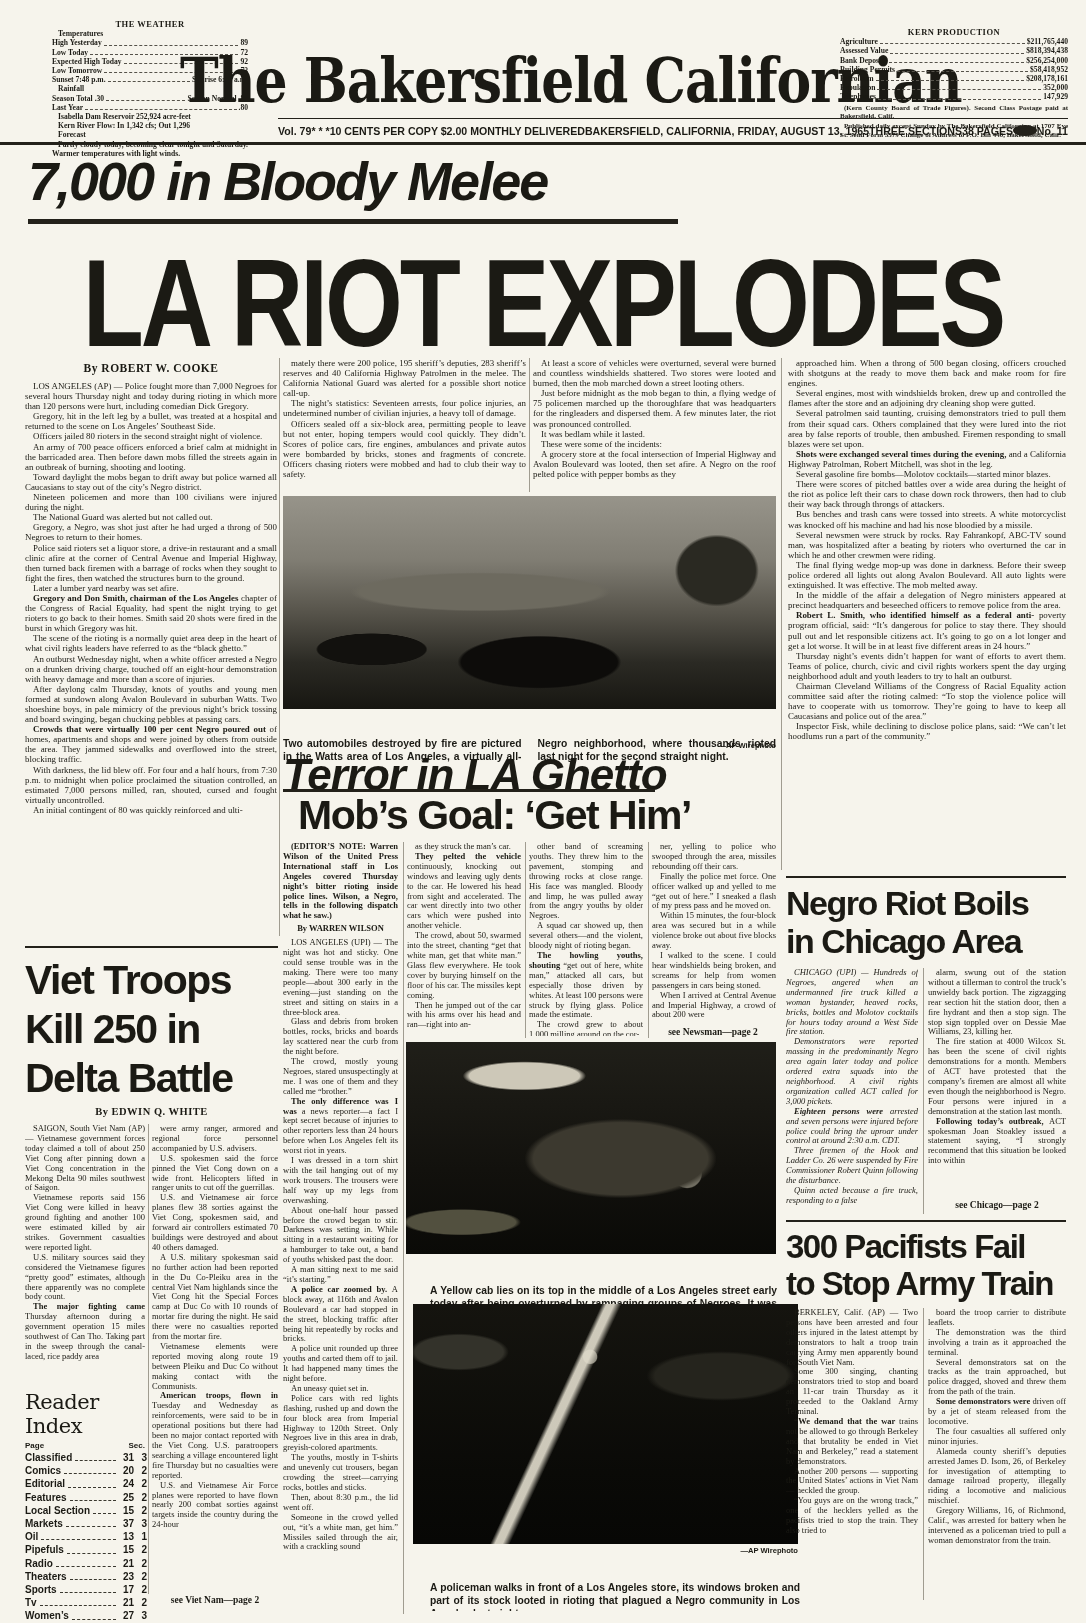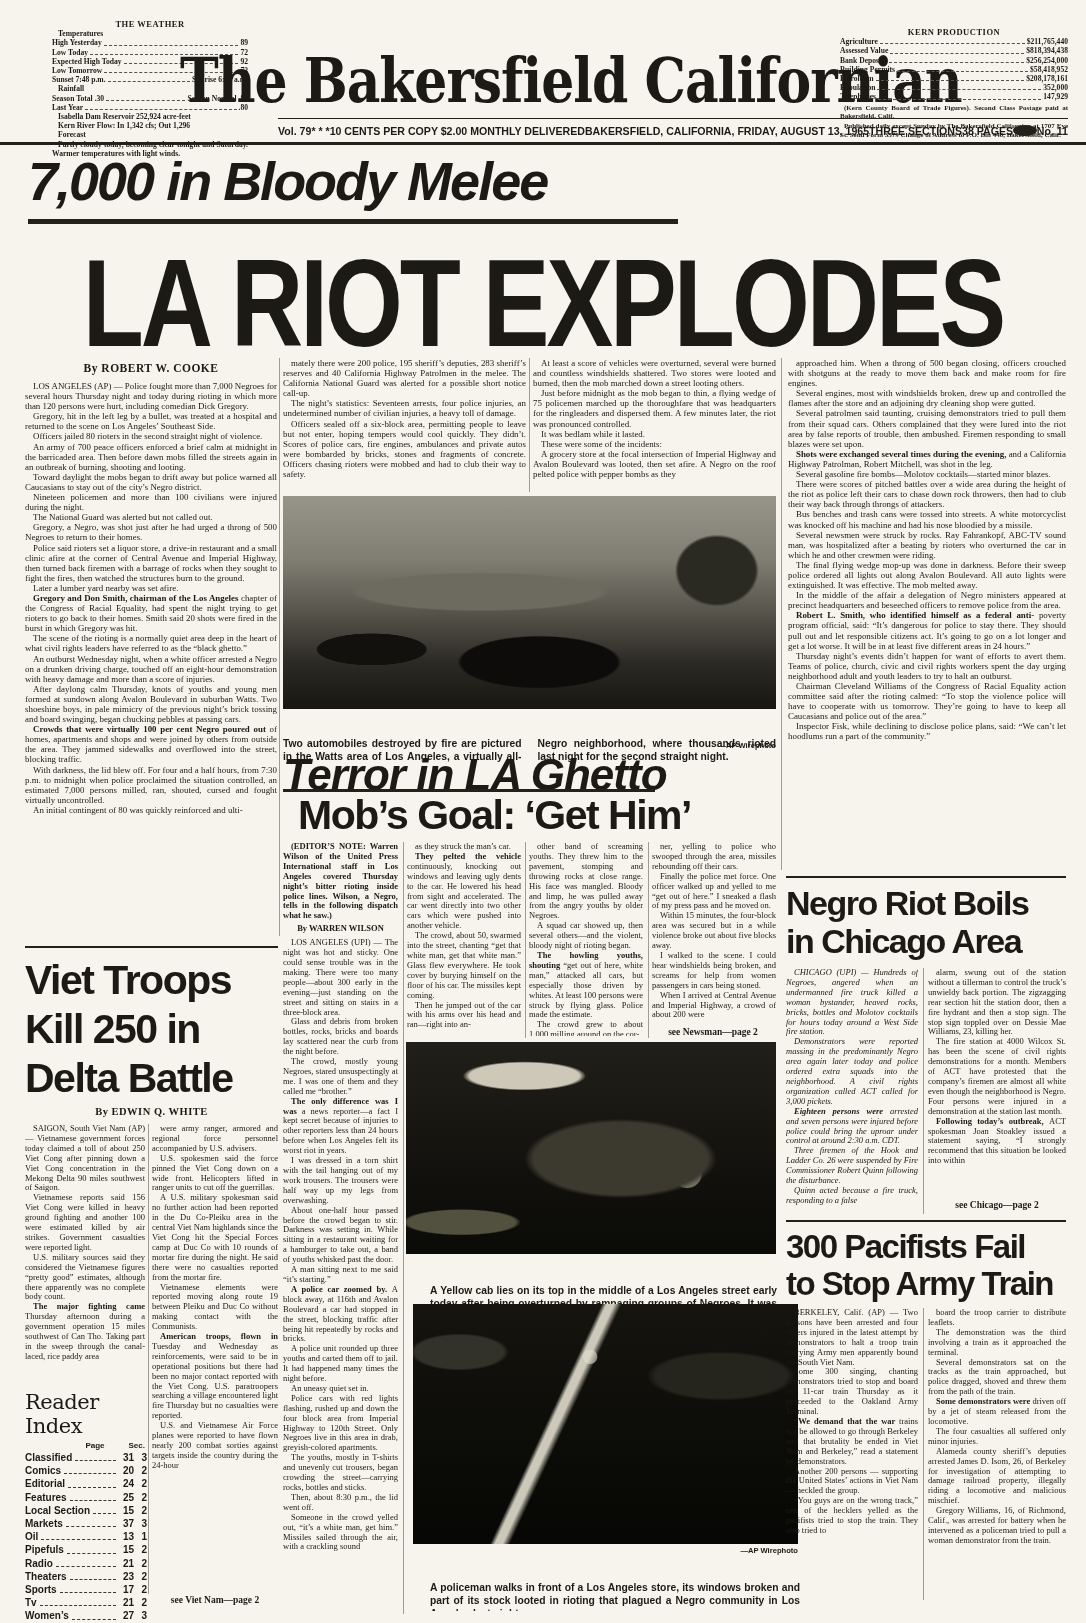--- a/index.html
+++ b/index.html
@@ -58,21 +58,21 @@
     radial-gradient(ellipse 90px 20px at 15% 85%, #52503f 0 60%, transparent 66%),
     linear-gradient(180deg,#201f19 0%,#12110d 60%,#0a0a07 100%);}
   .photo-store{background:
     linear-gradient(115deg, transparent 38%, rgba(226,221,205,.9) 39%, rgba(226,221,205,.9) 40.5%, transparent 42%),
     radial-gradient(circle 11px at 46% 22%, #8f8c80 0 60%, transparent 70%),
     radial-gradient(ellipse 120px 40px at 80% 30%, #25241d 0 55%, transparent 62%),
     radial-gradient(ellipse 80px 30px at 12% 20%, #33322a 0 55%, transparent 62%),
     linear-gradient(180deg,#15140f 0%,#0a0a07 70%,#070705 100%);}
   
   .idx-title{font-family:"DejaVu Serif",serif;font-size:21px;letter-spacing:-.5px;}
-  .idx-head{display:flex;justify-content:flex-end;gap:24px;font-family:"Liberation Sans",sans-serif;
+  .idx-head{display:flex;justify-content:space-between;gap:24px;font-family:"Liberation Sans",sans-serif;
             font-weight:bold;font-size:8px;margin:3px 2px 1px 0;}
   .idx-row{display:flex;align-items:flex-end;font-family:"Liberation Sans",sans-serif;
            font-weight:bold;font-size:10px;line-height:13.2px;}
   .il{white-space:nowrap;}
   .id{flex:1;border-bottom:1px dashed #3a382f;margin:0 3px 3px 3px;}
   .ip{width:15px;text-align:right;}
   .is{width:13px;text-align:right;}
   .kern-notes p{text-indent:4px;text-align:justify;margin:2px 0 0 0;font-weight:bold;}
 </style>
 </head>
@@ -311,20 +311,21 @@
   <div class="abs byline-lg" style="left:25px;top:1106px;width:253px;font-size:10.5px;">By EDWIN Q. WHITE</div>
   <div class="abs art narrow" style="left:25px;top:1124px;width:120px;height:262px;">
       <p>SAIGON, South Viet Nam (AP) — Vietnamese government forces today claimed a toll of about 250 Viet Cong after pinning down a Viet Cong concentration in the Mekong Delta 90 miles southwest of Saigon.</p>
       <p>Vietnamese reports said 156 Viet Cong were killed in heavy ground fighting and another 100 were estimated killed by air strikes. Government casualties were reported light.</p>
       <p>U.S. military sources said they considered the Vietnamese figures “pretty good” estimates, although there apparently was no complete body count.</p>
       <p><b>The major fighting came </b>Thursday afternoon during a government operation 15 miles southwest of Can Tho. Taking part in the sweep through the canal-laced, rice paddy area</p>
     </div>
   <div class="abs art narrow" style="left:152px;top:1124px;width:126px;height:468px;">
       <p>were army ranger, armored and regional force personnel accompanied by U.S. advisers.</p>
       <p>U.S. spokesmen said the force pinned the Viet Cong down on a wide front. Helicopters lifted in ranger units to cut off the guerrillas.</p>
+      <p>U.S. and Vietnamese air force planes flew 38 sorties against the Viet Cong, spokesmen said, and forward air controllers estimated 70 buildings were destroyed and about 40 others damaged.</p>
       <p>A U.S. military spokesman said no further action had been reported in the Du Co-Pleiku area in the central Viet Nam highlands since the Viet Cong hit the Special Forces camp at Duc Co with 10 rounds of mortar fire during the night. He said there were no casualties reported from the mortar fire.</p>
       <p>Vietnamese elements were reported moving along route 19 between Pleiku and Duc Co without making contact with the Communists.</p>
       <p><b>American troops, flown in </b>Tuesday and Wednesday as reinforcements, were said to be in operational positions but there had been no major contact reported with the Viet Cong. U.S. paratroopers searching a village encountered light fire Thursday but no casualties were reported.</p>
       <p>U.S. and Vietnamese Air Force planes were reported to have flown nearly 200 combat sorties against targets inside the country during the 24-hour</p>
     </div>
   <div class="abs jumpline" style="left:152px;top:1595px;width:126px;">see Viet Nam—page 2</div>
   <div class="abs vrule" style="left:148px;top:1124px;height:470px;"></div>
 
   <div class="abs" style="left:25px;top:1390px;width:122px;">
     <div class="idx-title">Reader Index</div>

